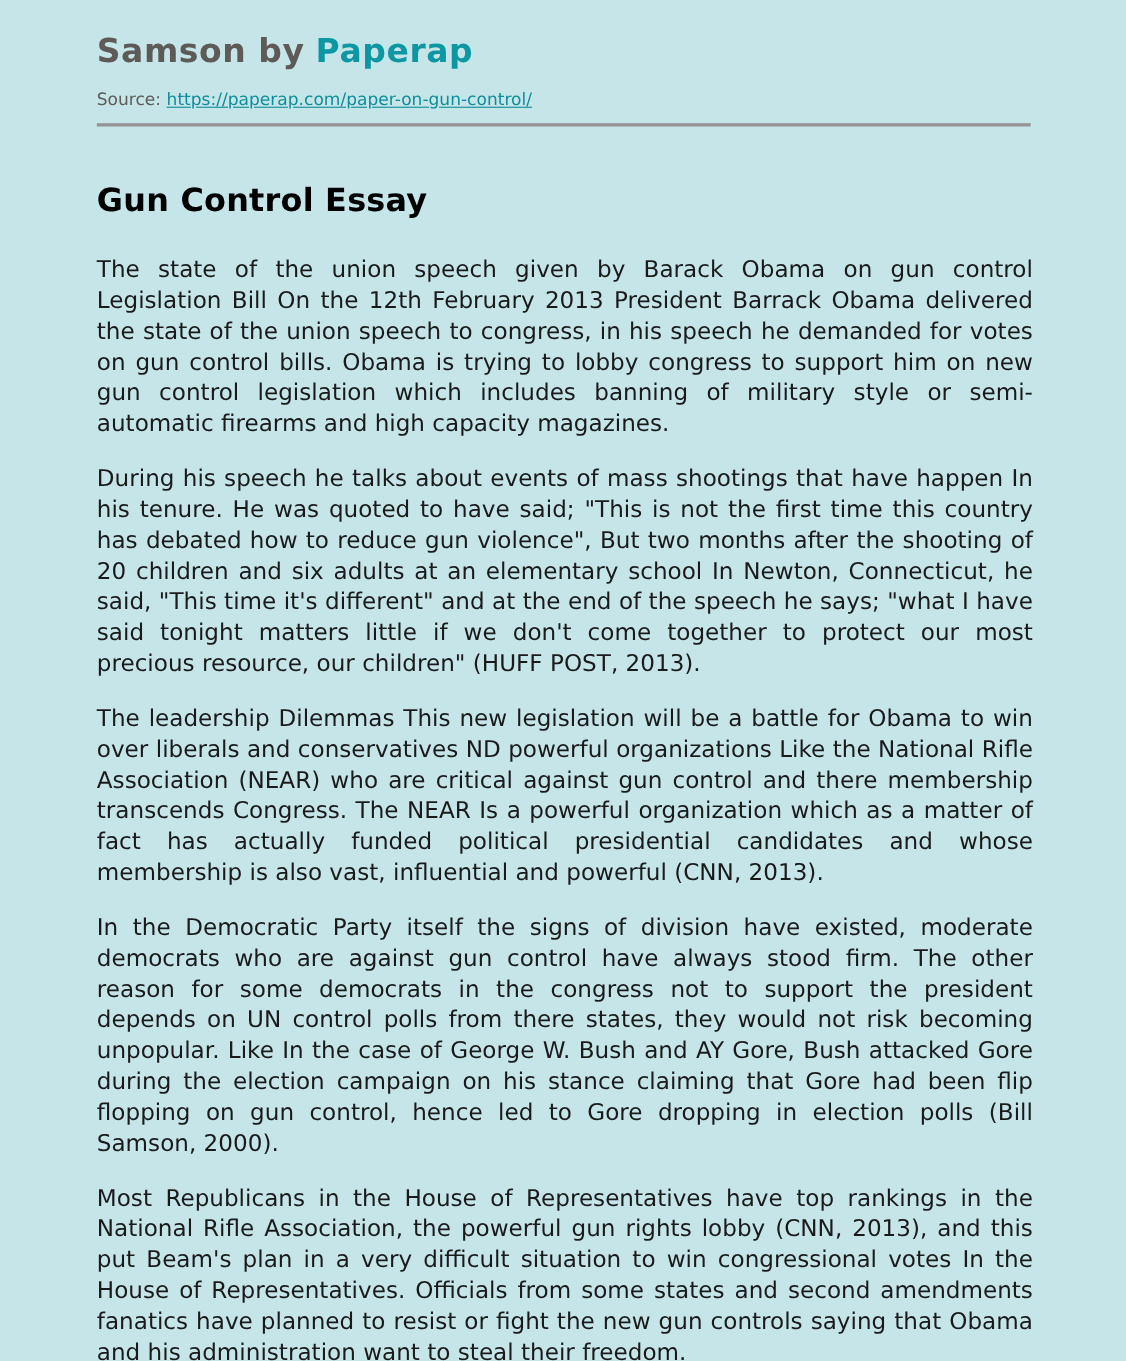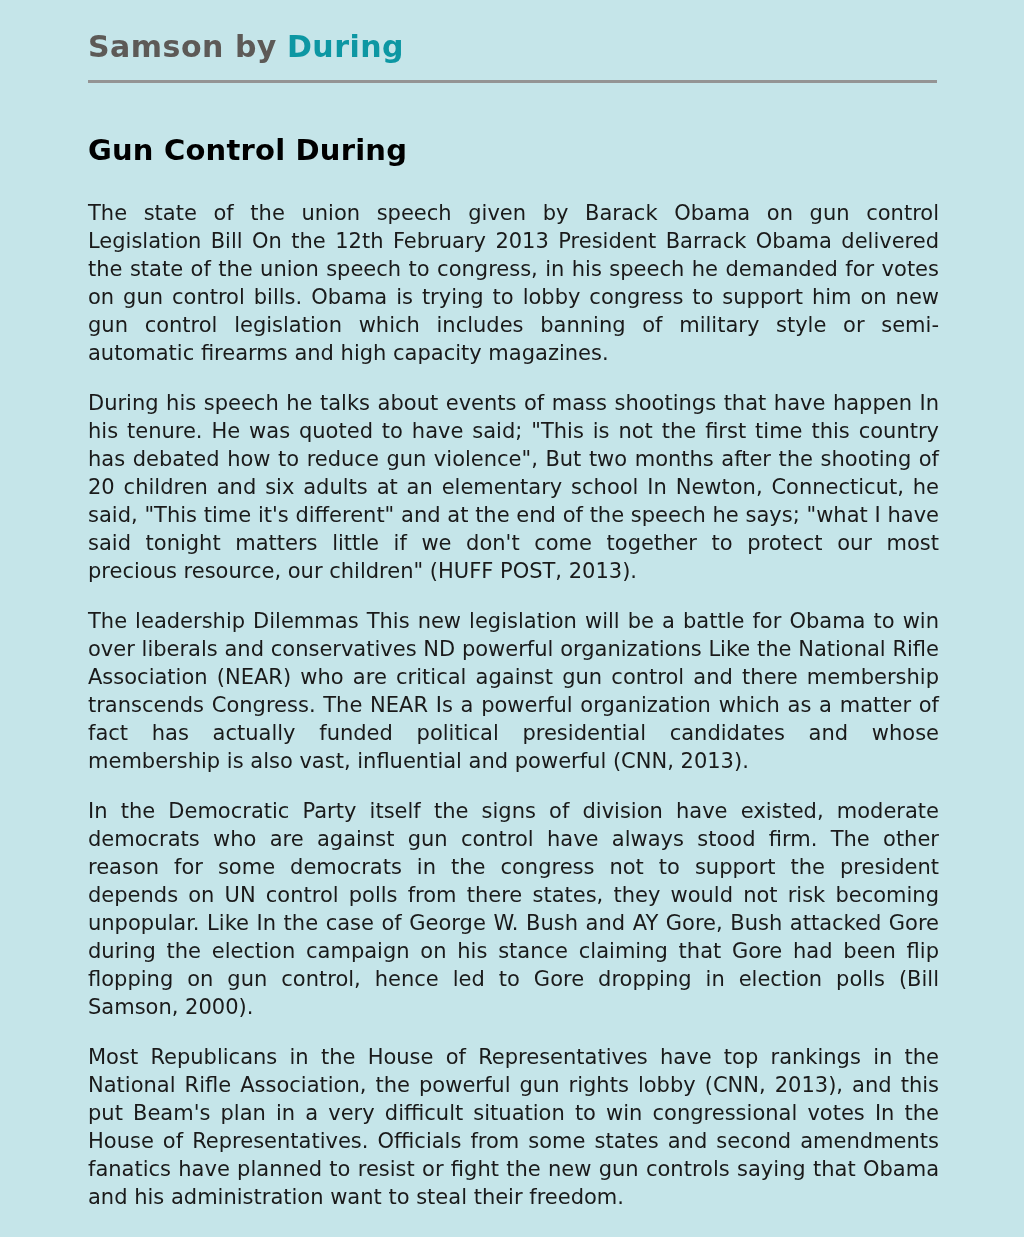--- a/index.html
+++ b/index.html
@@ -99,28 +99,31 @@
     margin-bottom: 18px;
   }
 </style>
 </head>
 <body>
 
 <div class="page">
 
   <div class="header">
     <div class="brand-line">
-      <span class="brand-essay">Samson by</span><span class="brand-name">During</span>
+      <span class="brand-essay">Samson by</span><span class="brand-name">Paperap</span>
+    </div>
+    <div class="source-line">
+      <span class="source-label">Source:</span><a class="source-url" href="#">https://paperap.com/paper-on-gun-control/</a>
     </div>
   </div>
 
   <div class="divider"></div>
 
   <div class="article">
-    <h1 class="doc-title">Gun Control During</h1>
+    <h1 class="doc-title">Gun Control Essay</h1>
 
     <div class="paragraphs">
       <p class="para">The state of the union speech given by Barack Obama on gun control Legislation Bill On the 12th February 2013 President Barrack Obama delivered the state of the union speech to congress, in his speech he demanded for votes on gun control bills. Obama is trying to lobby congress to support him on new gun control legislation which includes banning of military style or semi-automatic firearms and high capacity magazines.</p>
       <p class="para">During his speech he talks about events of mass shootings that have happen In his tenure. He was quoted to have said; "This is not the first time this country has debated how to reduce gun violence", But two months after the shooting of 20 children and six adults at an elementary school In Newton, Connecticut, he said, "This time it's different" and at the end of the speech he says; "what I have said tonight matters little if we don't come together to protect our most precious resource, our children" (HUFF POST, 2013).</p>
       <p class="para">The leadership Dilemmas This new legislation will be a battle for Obama to win over liberals and conservatives ND powerful organizations Like the National Rifle Association (NEAR) who are critical against gun control and there membership transcends Congress. The NEAR Is a powerful organization which as a matter of fact has actually funded political presidential candidates and whose membership is also vast, influential and powerful (CNN, 2013).</p>
       <p class="para">In the Democratic Party itself the signs of division have existed, moderate democrats who are against gun control have always stood firm. The other reason for some democrats in the congress not to support the president depends on UN control polls from there states, they would not risk becoming unpopular. Like In the case of George W. Bush and AY Gore, Bush attacked Gore during the election campaign on his stance claiming that Gore had been flip flopping on gun control, hence led to Gore dropping in election polls (Bill Samson, 2000).</p>
       <p class="para">Most Republicans in the House of Representatives have top rankings in the National Rifle Association, the powerful gun rights lobby (CNN, 2013), and this put Beam's plan in a very difficult situation to win congressional votes In the House of Representatives. Officials from some states and second amendments fanatics have planned to resist or fight the new gun controls saying that Obama and his administration want to steal their freedom.</p>
     </div>
   </div>
 

